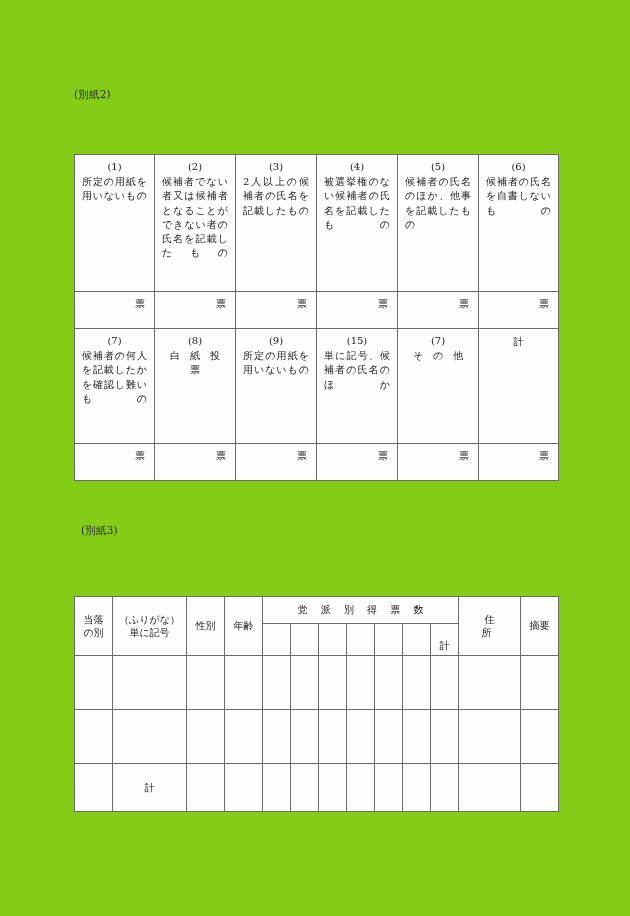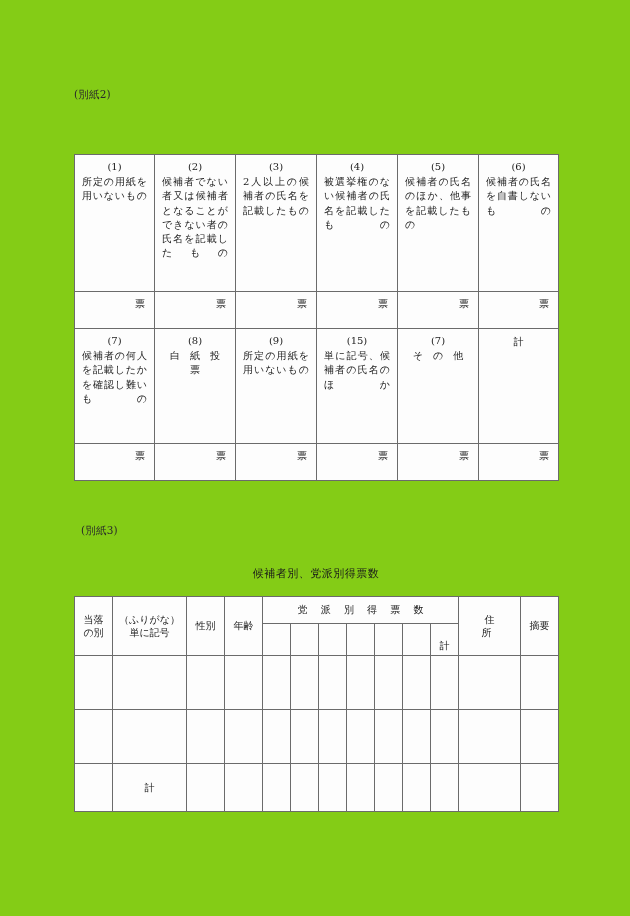--- a/index.html
+++ b/index.html
@@ -231,21 +231,20 @@
         <td class="count">票</td>
         <td class="count">票</td>
         <td class="count">票</td>
         <td class="count">票</td>
       </tr>
     </tbody>
   </table>
 
   <div class="sheet-label" id="sheet3-label">(別紙3)</div>
 
-  <div class="table-title" id="title-votes">候補者別、党派別得票数</div>
 
   <table class="doc-table" id="table-votes">
     <colgroup>
       <col style="width:38px">
         <col style="width:74px">
         <col style="width:38px">
         <col style="width:38px">
       <col style="width:28px">
         <col style="width:28px">
         <col style="width:28px">

